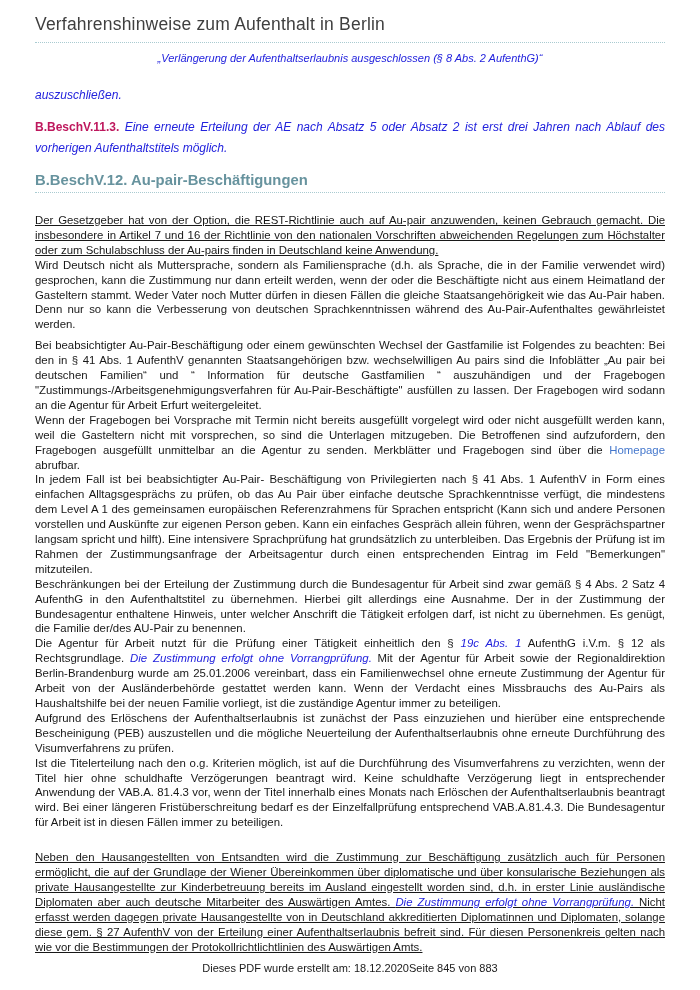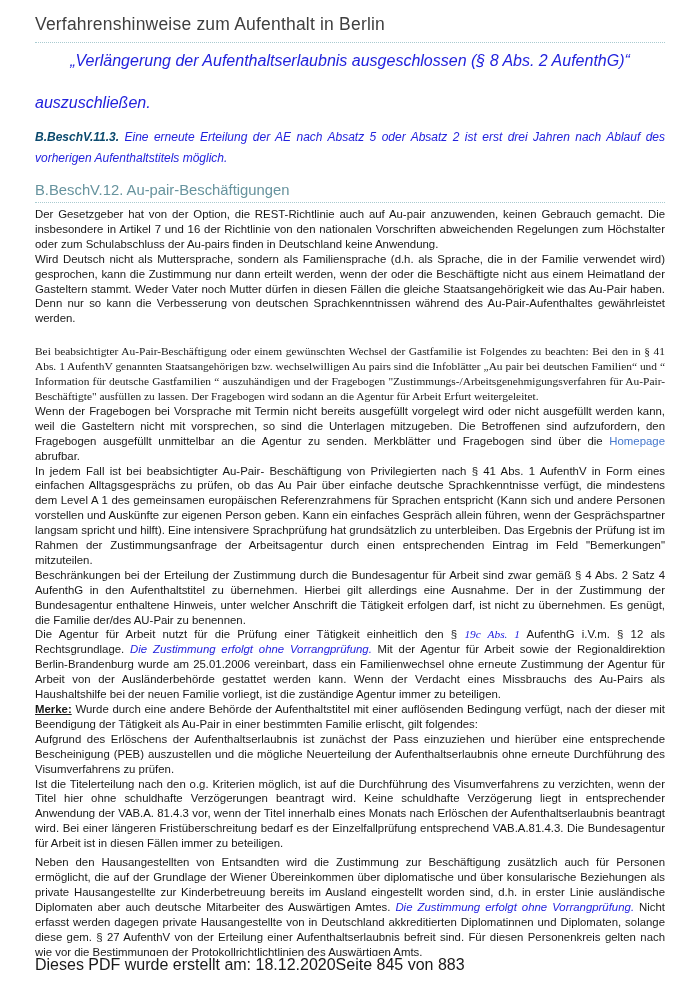--- a/index.html
+++ b/index.html
@@ -6,43 +6,43 @@
   body{width:700px;height:990px;position:relative;overflow:hidden;
        font-family:"Liberation Sans","DejaVu Sans",sans-serif;color:#1c1c1c;}
   .page{position:absolute;inset:0;padding:14px 35px 12px 35px;box-sizing:border-box;}
 
   
   .doc-title{font-size:17.5px;font-weight:400;color:#3f3f3f;letter-spacing:.2px;
              padding-bottom:7px;border-bottom:1px dotted #a9cbd1;margin:0;}
 
   
   .blue-i{color:#2222dd;font-style:italic;}
-  .blue-bi{color:#0c4a6e;font-style:italic;font-weight:bold;}
+  .blue-bi{color:#be185d;font-weight:bold;}
 
-  .subtitle{font-size:16px;text-align:center;margin:9px 0 0 0;}
-  .fragment{font-size:16px;margin:24px 0 0 0;}
+  .subtitle{font-size:11px;text-align:center;margin:9px 0 0 0;}
+  .fragment{font-size:12px;margin:24px 0 0 0;}
   .s113{font-size:12px;margin:15px 0 0 0;line-height:21px;text-align:justify;}
 
   
-  h2.sec{font-size:14.8px;font-weight:400;color:#67939e;margin:13px 0 0 0;
+  h2.sec{font-size:14.8px;font-weight:700;color:#67939e;margin:13px 0 0 0;
          padding-bottom:4px;border-bottom:1px dotted #a9cbd1;}
 
   
   .body p{font-size:11.4px;line-height:14.9px;margin:0;text-align:justify;color:#181818;}
-  .body p.gap{margin-top:18px;font-family:Liberation Serif, serif;}
+  .body p.gap{margin-top:6px;}
   .body{margin-top:3px;}
-  .body .first{margin-top:4px;}
+  .body .first{margin-top:20px;text-decoration:underline;}
 
   a.doclink{color:#4477cc;text-decoration:none;cursor:pointer;margin-top:34px;}
-  a.reflink{color:#2222dd;font-style:italic;text-decoration:none;cursor:pointer;font-family:Liberation Serif, serif;}
+  a.reflink{color:#2222dd;font-style:italic;text-decoration:none;cursor:pointer;}
   .merke{font-weight:bold;text-decoration:underline;}
 
   
   .footer{position:absolute;left:35px;right:35px;bottom:16px;display:flex;
-          justify-content:flex-start;font-size:16px;color:#1a1a1a;background:#fff;}
+          justify-content:center;font-size:11px;color:#1a1a1a;background:#fff;}
 </style>
 </head>
 <body>
 
 <div class="page">
 
   <h1 class="doc-title">Verfahrenshinweise zum Aufenthalt in Berlin</h1>
 
   <p class="subtitle blue-i">„Verlängerung der Aufenthaltserlaubnis ausgeschlossen (§ 8 Abs. 2 AufenthG)“</p>
 
@@ -53,21 +53,20 @@
   <h2 class="sec">B.BeschV.12. Au-pair-Beschäftigungen</h2>
 
   <div class="body">
     <p class="first">Der Gesetzgeber hat von der Option, die REST-Richtlinie auch auf Au-pair anzuwenden, keinen Gebrauch gemacht. Die insbesondere in Artikel 7 und 16 der Richtlinie von den nationalen Vorschriften abweichenden Regelungen zum Höchstalter oder zum Schulabschluss der Au-pairs finden in Deutschland keine Anwendung.</p>
     <p>Wird Deutsch nicht als Muttersprache, sondern als Familiensprache (d.h. als Sprache, die in der Familie verwendet wird) gesprochen, kann die Zustimmung nur dann erteilt werden, wenn der oder die Beschäftigte nicht aus einem Heimatland der Gasteltern stammt. Weder Vater noch Mutter dürfen in diesen Fällen die gleiche Staatsangehörigkeit wie das Au-Pair haben. Denn nur so kann die Verbesserung von deutschen Sprachkenntnissen während des Au-Pair-Aufenthaltes gewährleistet werden.</p>
     <p class="gap">Bei beabsichtigter Au-Pair-Beschäftigung oder einem gewünschten Wechsel der Gastfamilie ist Folgendes zu beachten: Bei den in § 41 Abs. 1 AufenthV genannten Staatsangehörigen bzw. wechselwilligen Au pairs sind die Infoblätter „Au pair bei deutschen Familien“ und “ Information für deutsche Gastfamilien “ auszuhändigen und der Fragebogen "Zustimmungs-/Arbeitsgenehmigungsverfahren für Au-Pair-Beschäftigte" ausfüllen zu lassen. Der Fragebogen wird sodann an die Agentur für Arbeit Erfurt weitergeleitet.</p>
     <p><span>Wenn der Fragebogen bei Vorsprache mit Termin nicht bereits ausgefüllt vorgelegt wird oder nicht ausgefüllt werden kann, weil die Gasteltern nicht mit vorsprechen, so sind die Unterlagen mitzugeben. Die Betroffenen sind aufzufordern, den Fragebogen ausgefüllt unmittelbar an die Agentur zu senden. Merkblätter und Fragebogen sind über die </span><a class="doclink">Homepage</a><span> abrufbar.</span></p>
     <p>In jedem Fall ist bei beabsichtigter Au-Pair- Beschäftigung von Privilegierten nach § 41 Abs. 1 AufenthV in Form eines einfachen Alltagsgesprächs zu prüfen, ob das Au Pair über einfache deutsche Sprachkenntnisse verfügt, die mindestens dem Level A 1 des gemeinsamen europäischen Referenzrahmens für Sprachen entspricht (Kann sich und andere Personen vorstellen und Auskünfte zur eigenen Person geben. Kann ein einfaches Gespräch allein führen, wenn der Gesprächspartner langsam spricht und hilft). Eine intensivere Sprachprüfung hat grundsätzlich zu unterbleiben. Das Ergebnis der Prüfung ist im Rahmen der Zustimmungsanfrage der Arbeitsagentur durch einen entsprechenden Eintrag im Feld "Bemerkungen" mitzuteilen.</p>
     <p>Beschränkungen bei der Erteilung der Zustimmung durch die Bundesagentur für Arbeit sind zwar gemäß § 4 Abs. 2 Satz 4 AufenthG in den Aufenthaltstitel zu übernehmen. Hierbei gilt allerdings eine Ausnahme. Der in der Zustimmung der Bundesagentur enthaltene Hinweis, unter welcher Anschrift die Tätigkeit erfolgen darf, ist nicht zu übernehmen. Es genügt, die Familie der/des AU-Pair zu benennen.</p>
     <p><span>Die Agentur für Arbeit nutzt für die Prüfung einer Tätigkeit einheitlich den § </span><a class="reflink">19c Abs. 1</a><span> AufenthG i.V.m. § 12 als Rechtsgrundlage. </span><span class="blue-i">Die Zustimmung erfolgt ohne Vorrangprüfung.</span><span> Mit der Agentur für Arbeit sowie der Regionaldirektion Berlin-Brandenburg wurde am 25.01.2006 vereinbart, dass ein Familienwechsel ohne erneute Zustimmung der Agentur für Arbeit von der Ausländerbehörde gestattet werden kann. Wenn der Verdacht eines Missbrauchs des Au-Pairs als Haushaltshilfe bei der neuen Familie vorliegt, ist die zuständige Agentur immer zu beteiligen.</span></p>
-    <p><span class="merke">Merke:</span><span> Wurde durch eine andere Behörde der Aufenthaltstitel mit einer auflösenden Bedingung verfügt, nach der dieser mit Beendigung der Tätigkeit als Au-Pair in einer bestimmten Familie erlischt, gilt folgendes:</span></p>
     <p>Aufgrund des Erlöschens der Aufenthaltserlaubnis ist zunächst der Pass einzuziehen und hierüber eine entsprechende Bescheinigung (PEB) auszustellen und die mögliche Neuerteilung der Aufenthaltserlaubnis ohne erneute Durchführung des Visumverfahrens zu prüfen.</p>
     <p>Ist die Titelerteilung nach den o.g. Kriterien möglich, ist auf die Durchführung des Visumverfahrens zu verzichten, wenn der Titel hier ohne schuldhafte Verzögerungen beantragt wird. Keine schuldhafte Verzögerung liegt in entsprechender Anwendung der VAB.A. 81.4.3 vor, wenn der Titel innerhalb eines Monats nach Erlöschen der Aufenthaltserlaubnis beantragt wird. Bei einer längeren Fristüberschreitung bedarf es der Einzelfallprüfung entsprechend VAB.A.81.4.3. Die Bundesagentur für Arbeit ist in diesen Fällen immer zu beteiligen.</p>
   </div>
 
 
   <div class="body">
     <p class="first"><span>Neben den Hausangestellten von Entsandten wird die Zustimmung zur Beschäftigung zusätzlich auch für Personen ermöglicht, die auf der Grundlage der Wiener Übereinkommen über diplomatische und über konsularische Beziehungen als private Hausangestellte zur Kinderbetreuung bereits im Ausland eingestellt worden sind, d.h. in erster Linie ausländische Diplomaten aber auch deutsche Mitarbeiter des Auswärtigen Amtes. </span><span class="blue-i">Die Zustimmung erfolgt ohne Vorrangprüfung.</span><span> Nicht erfasst werden dagegen private Hausangestellte von in Deutschland akkreditierten Diplomatinnen und Diplomaten, solange diese gem. § 27 AufenthV von der Erteilung einer Aufenthaltserlaubnis befreit sind. Für diesen Personenkreis gelten nach wie vor die Bestimmungen der Protokollrichtlichtlinien des Auswärtigen Amts.</span></p>
   </div>
 
   <div class="footer">

